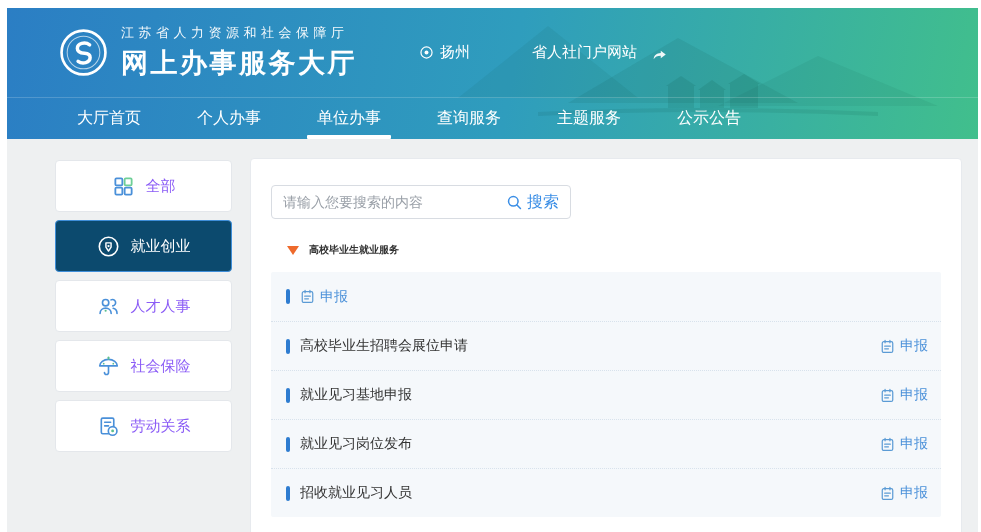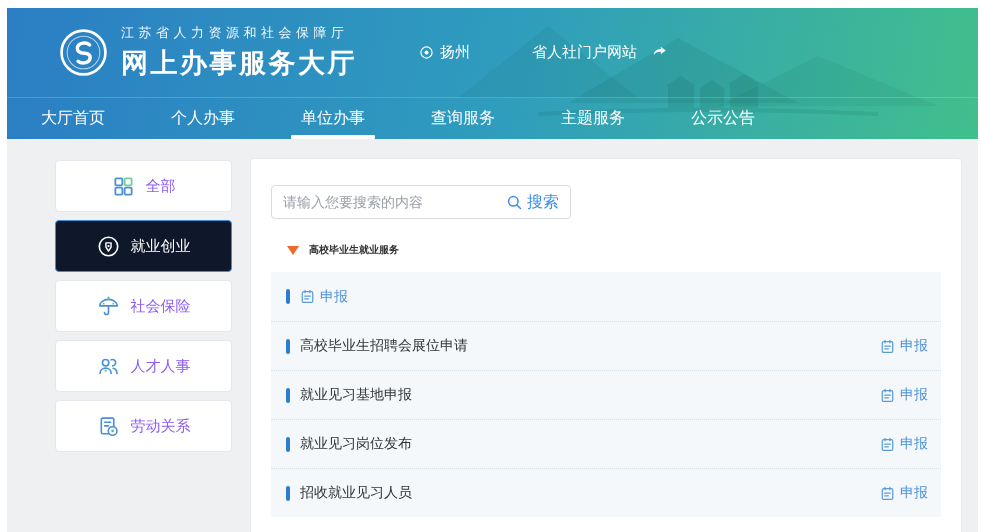--- a/index.html
+++ b/index.html
@@ -10,37 +10,37 @@
   
   .header { position:relative; height:131px; overflow:hidden;
     background:linear-gradient(100deg,#2b7ec4 0%,#2f9dbd 52%,#41bf8c 100%); }
   .header-art { position:absolute; right:0; top:0; height:131px; pointer-events:none; }
   .header-top { position:relative; height:89px; display:flex; align-items:center; padding-left:52px; color:#fff; }
   .logo { width:49px; height:49px; flex:0 0 auto; }
   .brand { margin-left:13px; }
   .brand-agency { font-size:13px; letter-spacing:4.5px; opacity:.95; }
   .brand-title { font-size:27px; font-weight:bold; letter-spacing:2.5px; margin-top:3px; }
   .city { display:flex; align-items:center; gap:6px; font-size:15px; margin-left:62px; }
-  .portal { display:flex; align-items:flex-start; gap:14px; font-size:15px; margin-left:62px; }
+  .portal { display:flex; align-items:flex-end; gap:14px; font-size:15px; margin-left:62px; }
 
   .nav { position:relative; height:42px; display:flex; align-items:stretch;
-    padding-left:30px; border-top:1px solid rgba(255,255,255,.18);gap:10px; }
+    padding-left:66px; border-top:1px solid rgba(255,255,255,.18); }
   .nav-item { position:relative; display:flex; align-items:center; color:#fff;
     font-size:16px; margin-right:48px; cursor:pointer; padding:0 4px; }
   .nav-item.active::after { content:""; position:absolute; left:-6px; right:-6px;
     bottom:0; height:4px; background:#fff; border-radius:1px; }
 
   
   .page-body { position:relative; height:393px; background:#eef0f1; }
 
   .sidebar { position:absolute; left:48px; top:21px; width:177px; }
   .side-card { height:52px; margin-bottom:8px; background:#fff; border:1px solid #e4e7eb;
     border-radius:4px; display:flex; align-items:center; justify-content:center;
     gap:11px; font-size:15px; color:#8b5cf6; cursor:pointer; }
-  .side-card.active { background:#0f172a; border-color:#3e8ed9; color:#fff; }
+  .side-card.active { background:#0c4a6e; border-color:#3e8ed9; color:#fff; }
   .side-icon { width:23px; height:23px; flex:0 0 auto; }
 
   .content-card { position:absolute; left:243px; top:19px; width:712px; height:380px;
     background:#fff; border:1px solid #e7eaee; border-radius:4px; padding:26px 20px 0 20px; }
 
   .search-box { width:300px; height:34px; border:1px solid #d8dce2; border-radius:4px;
     display:flex; align-items:center; padding:0 11px; }
   .search-input { flex:1; border:0; outline:none; font-size:14px; color:#333;
     font-family:inherit; background:transparent; }
   .search-input::placeholder { color:#9aa0a8; }
@@ -143,37 +143,37 @@
       <div class="side-card active">
         <svg class="side-icon" viewBox="0 0 24 24">
           <circle cx="12" cy="12" r="9.6" fill="none" stroke="#fff" stroke-width="1.7"></circle>
           <path d="M9.3 8.2 h5.4 v4.4 l-2.7 4.2 -2.7-4.2 z" fill="none" stroke="#fff" stroke-width="1.5" stroke-linejoin="round"></path>
           <circle cx="12" cy="11.6" r="1.2" fill="#fff"></circle>
         </svg>
         <span>就业创业</span>
       </div>
       <div class="side-card">
         <svg class="side-icon" viewBox="0 0 24 24">
+          <circle cx="9" cy="8" r="3.3" fill="none" stroke="#4a90d9" stroke-width="1.7"></circle>
+          <path d="M3.2 19.2c0-3.2 2.6-5.5 5.8-5.5s5.8 2.3 5.8 5.5" fill="none" stroke="#4a90d9" stroke-width="1.7" stroke-linecap="round"></path>
+          <path d="M14.6 5.1a3.3 3.3 0 1 1 1.9 6.2" fill="none" stroke="#4a90d9" stroke-width="1.7" stroke-linecap="round"></path>
+          <path d="M16.9 13.8c2.4.6 4 2.8 4 5.4" fill="none" stroke="#4a90d9" stroke-width="1.7" stroke-linecap="round"></path>
+          <circle cx="9" cy="16.4" r="1.1" fill="#5bbf8f"></circle>
+        </svg>
+        <span>人才人事</span>
+      </div>
+      <div class="side-card">
+        <svg class="side-icon" viewBox="0 0 24 24">
           <path d="M12 4.6c5.2 0 9 3.4 9.2 6.8H2.8C3 8 6.8 4.6 12 4.6z" fill="none" stroke="#4a90d9" stroke-width="1.7" stroke-linejoin="round"></path>
           <path d="M12 11.6v6.6a2.1 2.1 0 0 1-4.2 0" fill="none" stroke="#4a90d9" stroke-width="1.7" stroke-linecap="round"></path>
           <path d="M12 2.4v1.6" stroke="#5bbf8f" stroke-width="1.9" stroke-linecap="round"></path>
           <circle cx="7" cy="9" r="0.9" fill="#5bbf8f"></circle>
           <circle cx="17" cy="9" r="0.9" fill="#5bbf8f"></circle>
         </svg>
         <span>社会保险</span>
-      </div>
-      <div class="side-card">
-        <svg class="side-icon" viewBox="0 0 24 24">
-          <circle cx="9" cy="8" r="3.3" fill="none" stroke="#4a90d9" stroke-width="1.7"></circle>
-          <path d="M3.2 19.2c0-3.2 2.6-5.5 5.8-5.5s5.8 2.3 5.8 5.5" fill="none" stroke="#4a90d9" stroke-width="1.7" stroke-linecap="round"></path>
-          <path d="M14.6 5.1a3.3 3.3 0 1 1 1.9 6.2" fill="none" stroke="#4a90d9" stroke-width="1.7" stroke-linecap="round"></path>
-          <path d="M16.9 13.8c2.4.6 4 2.8 4 5.4" fill="none" stroke="#4a90d9" stroke-width="1.7" stroke-linecap="round"></path>
-          <circle cx="9" cy="16.4" r="1.1" fill="#5bbf8f"></circle>
-        </svg>
-        <span>人才人事</span>
       </div>
       <div class="side-card">
         <svg class="side-icon" viewBox="0 0 24 24">
           <rect x="4.5" y="3.2" width="13" height="16.4" rx="1.5" fill="none" stroke="#4a90d9" stroke-width="1.7"></rect>
           <path d="M8 7.6h6.2M8 11.4h4" stroke="#4a90d9" stroke-width="1.7" stroke-linecap="round"></path>
           <circle cx="16.3" cy="16.6" r="4.5" fill="#fff" stroke="#4a90d9" stroke-width="1.7"></circle>
           <circle cx="16.3" cy="16.6" r="1.5" fill="#5bbf8f"></circle>
         </svg>
         <span>劳动关系</span>
       </div>

